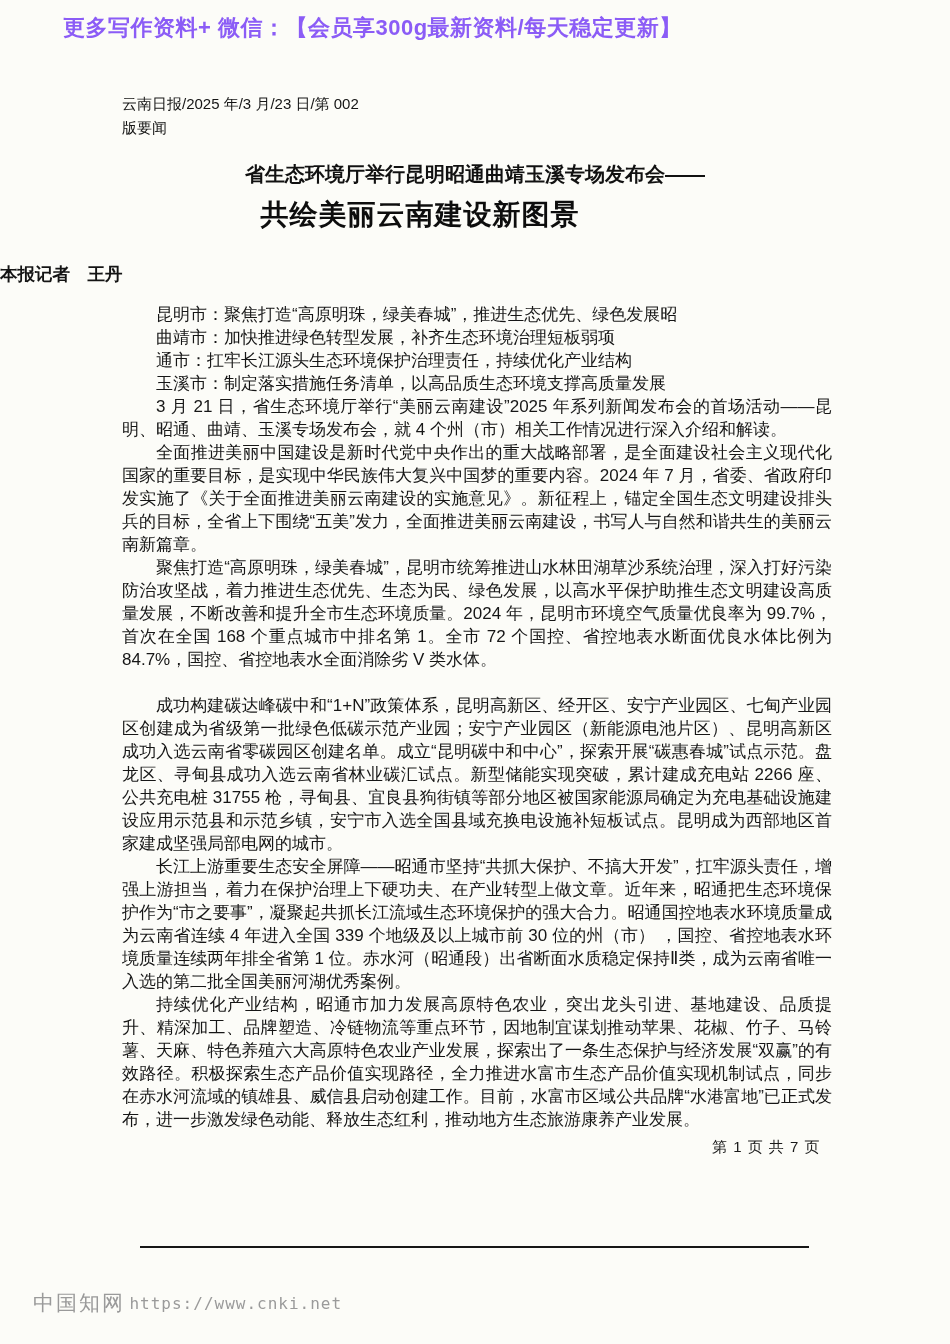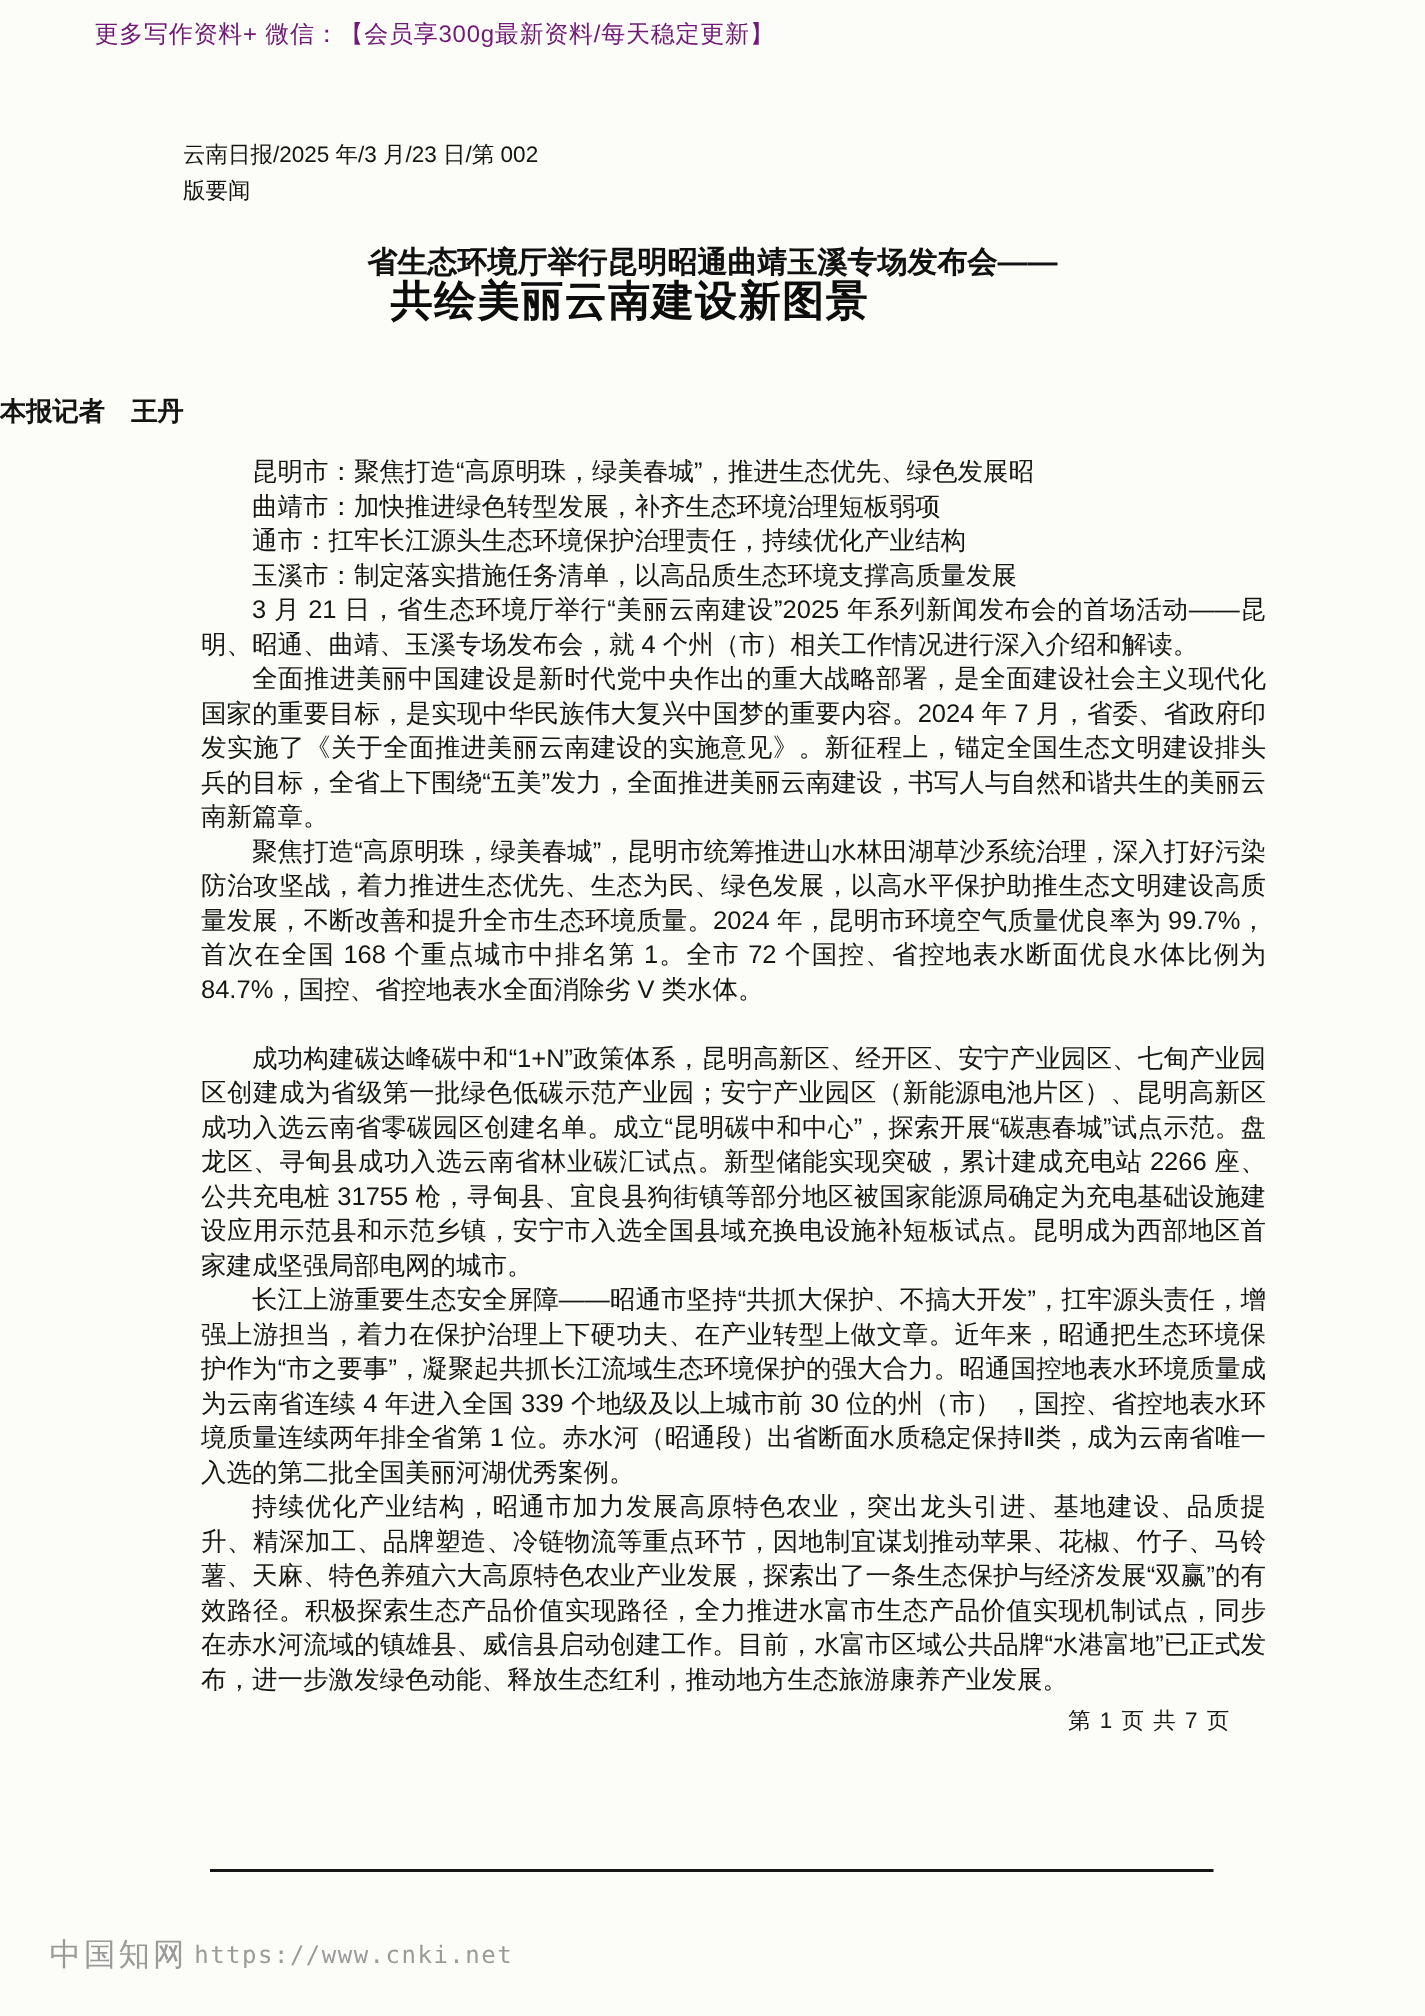--- a/index.html
+++ b/index.html
@@ -4,45 +4,44 @@
 <style>
   html,body { margin:0; padding:0; background:#fcfcf8; }
   .page {
     position:relative; width:950px; height:1344px;
     background:#fcfcf8; overflow:hidden;
     font-family:"Liberation Sans","DejaVu Sans",sans-serif;
     color:#1b1b1b;
   }
   .promo-banner {
     position:absolute; left:63px; top:13px;
-    font-size:16px; font-weight:normal; color:#701a75;
+    font-size:22px; font-weight:bold; color:#8b5cf6;
     letter-spacing:0.5px; white-space:nowrap;
   }
   .source-info {
     position:absolute; left:122px; top:92px;
     font-size:15px; line-height:24px; color:#141414;
   }
   .kicker {
     position:absolute; left:0; top:161px; width:950px;
     text-align:center; font-size:20px; font-weight:bold; color:#111;
   }
   .title {
-    position:absolute; left:0; top:182px; width:840px;
+    position:absolute; left:0; top:196px; width:840px;
     text-align:center; font-size:28px; font-weight:bold;
     letter-spacing:1px; color:#0d0d0d;
   }
   .byline {
     position:absolute; left:0; top:262px; width:778px;
     text-align:left; font-size:17.5px; font-weight:600; color:#141414;
   }
   .article-body {
     position:absolute; left:122px; top:303px; width:710px;
     font-size:17px; line-height:23px; text-align:justify;
     color:#161616;
-    margin-left:12px;
   }
   .lede-line { text-indent:2em; }
   .para { text-indent:2em; min-height:23px; }
   .page-num {
     position:absolute; left:712px; top:1138px;
     font-size:15px; color:#1a1a1a; letter-spacing:1px;
   }
   .rule {
     position:absolute; left:140px; top:1246px;
     width:669px; height:2px; background:#161616;

